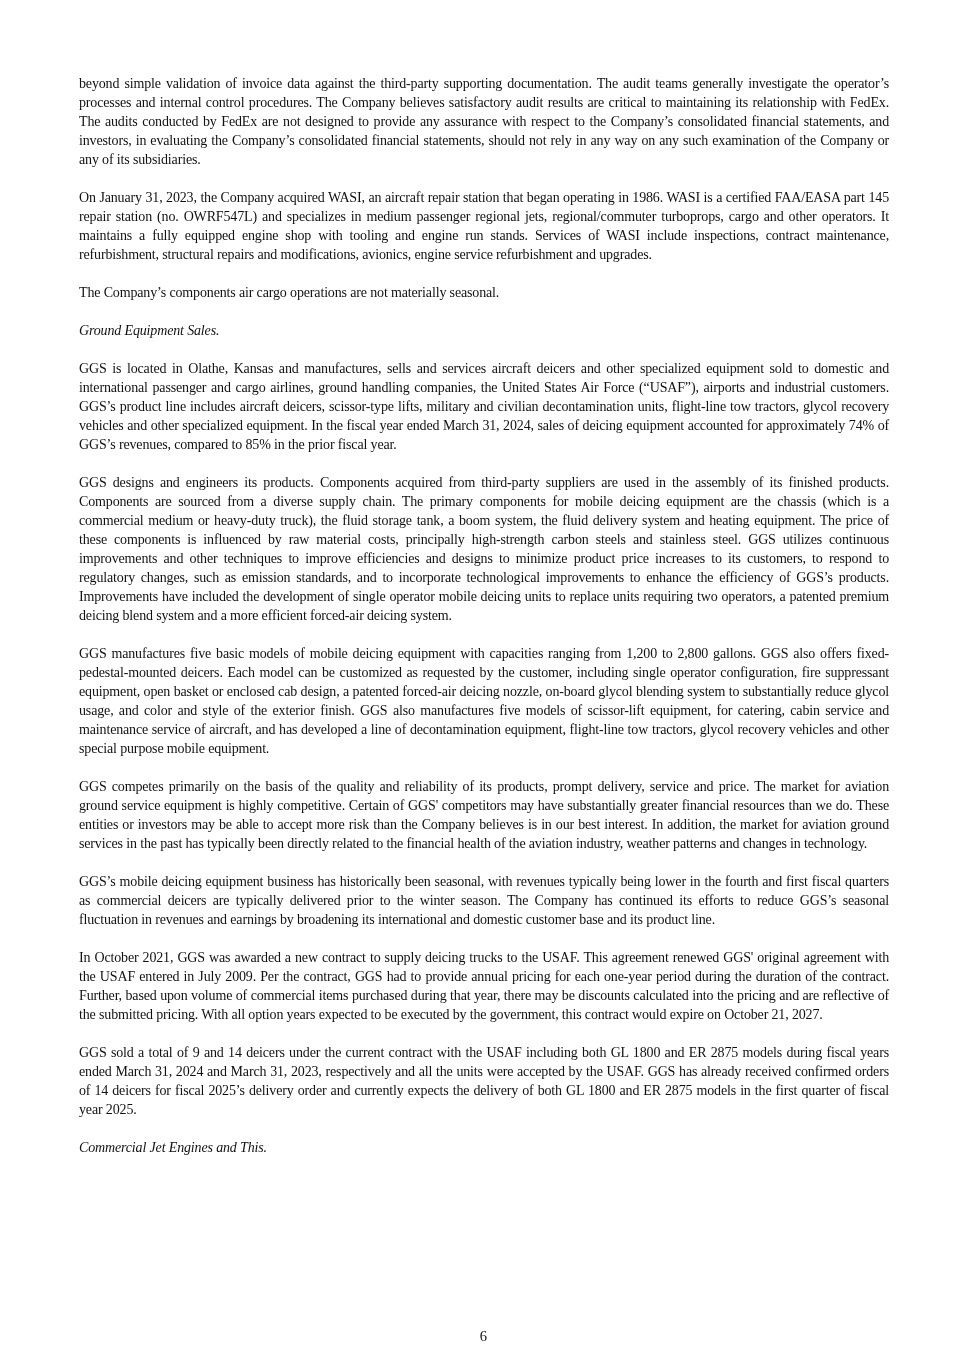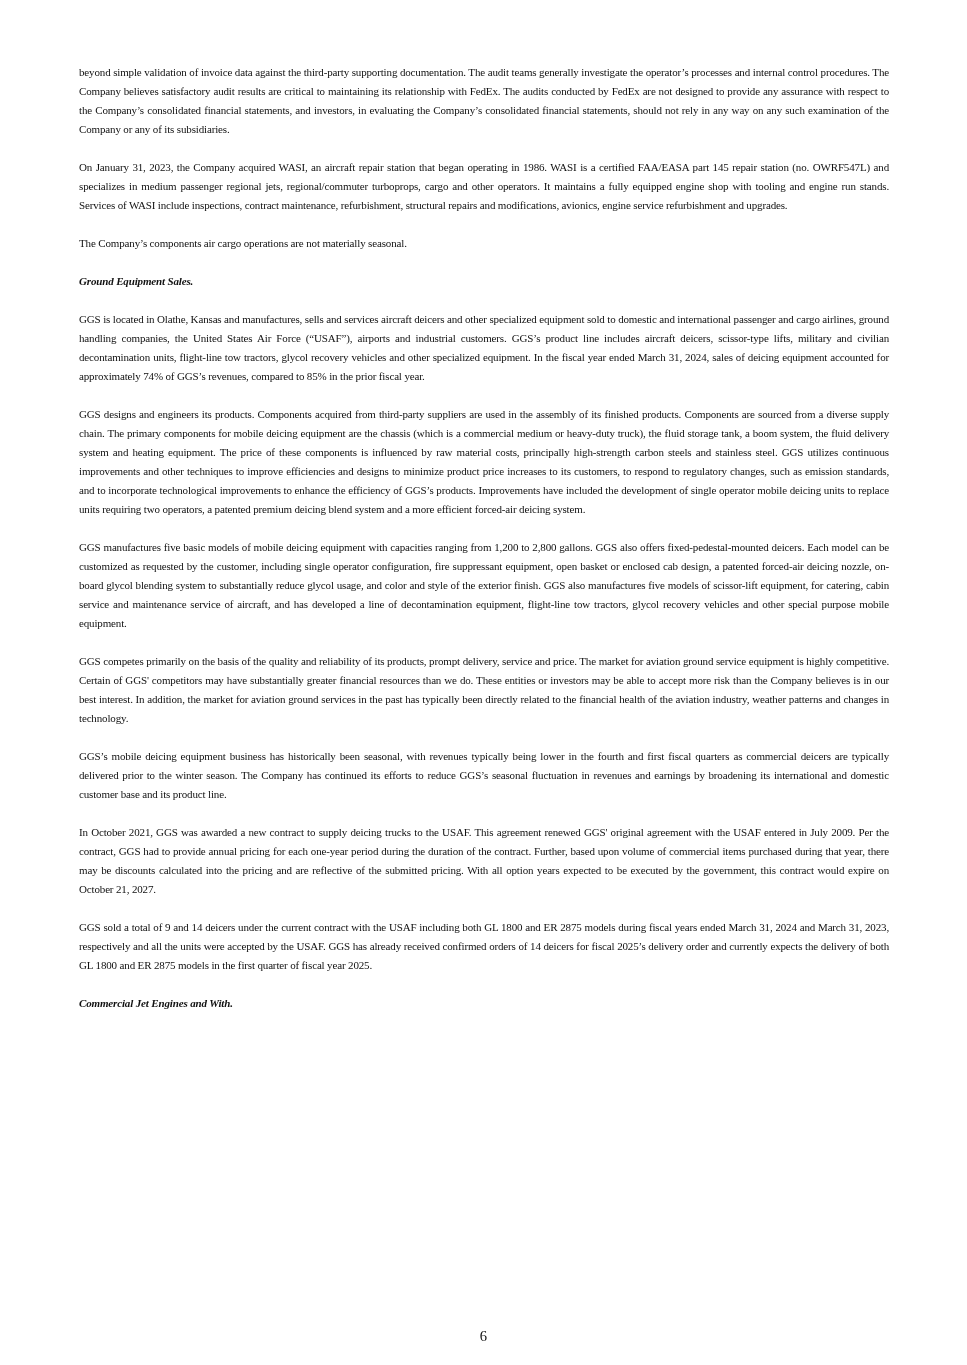--- a/index.html
+++ b/index.html
@@ -11,34 +11,33 @@
       width: 967px;
       height: 1365px;
       position: relative;
       overflow: hidden;
       font-family: "Liberation Serif", "DejaVu Serif", serif;
       color: #111111;
     }
     .page {
       position: absolute;
       left: 79px;
-      top: 63px;
+      top: 74px;
       width: 810px;
-      font-size: 11px;
+      font-size: 14px;
       line-height: 19px;
       letter-spacing: -0.15px;
     }
     .para {
       margin: 0 0 19px 0;
       text-align: justify;
     }
     .heading {
       margin: 5px 0 19px 0;
       font-style: italic;
-      font-weight: bold;
     }
     .page-number {
       position: absolute;
       left: 0;
       width: 967px;
       top: 1327px;
       text-align: center;
       font-size: 14.6px;
       line-height: 19px;
     }
@@ -51,16 +50,16 @@
   <p class="para">On January 31, 2023, the Company acquired WASI, an aircraft repair station that began operating in 1986. WASI is a certified FAA/EASA part 145 repair station (no. OWRF547L) and specializes in medium passenger regional jets, regional/commuter turboprops, cargo and other operators. It maintains a fully equipped engine shop with tooling and engine run stands. Services of WASI include inspections, contract maintenance, refurbishment, structural repairs and modifications, avionics, engine service refurbishment and upgrades.</p>
   <p class="para">The Company’s components air cargo operations are not materially seasonal.</p>
   <p class="heading">Ground Equipment Sales.</p>
   <p class="para">GGS is located in Olathe, Kansas and manufactures, sells and services aircraft deicers and other specialized equipment sold to domestic and international passenger and cargo airlines, ground handling companies, the United States Air Force (“USAF”), airports and industrial customers. GGS’s product line includes aircraft deicers, scissor-type lifts, military and civilian decontamination units, flight-line tow tractors, glycol recovery vehicles and other specialized equipment. In the fiscal year ended March 31, 2024, sales of deicing equipment accounted for approximately 74% of GGS’s revenues, compared to 85% in the prior fiscal year.</p>
   <p class="para">GGS designs and engineers its products. Components acquired from third-party suppliers are used in the assembly of its finished products. Components are sourced from a diverse supply chain. The primary components for mobile deicing equipment are the chassis (which is a commercial medium or heavy-duty truck), the fluid storage tank, a boom system, the fluid delivery system and heating equipment. The price of these components is influenced by raw material costs, principally high-strength carbon steels and stainless steel. GGS utilizes continuous improvements and other techniques to improve efficiencies and designs to minimize product price increases to its customers, to respond to regulatory changes, such as emission standards, and to incorporate technological improvements to enhance the efficiency of GGS’s products. Improvements have included the development of single operator mobile deicing units to replace units requiring two operators, a patented premium deicing blend system and a more efficient forced-air deicing system.</p>
   <p class="para">GGS manufactures five basic models of mobile deicing equipment with capacities ranging from 1,200 to 2,800 gallons. GGS also offers fixed-pedestal-mounted deicers. Each model can be customized as requested by the customer, including single operator configuration, fire suppressant equipment, open basket or enclosed cab design, a patented forced-air deicing nozzle, on-board glycol blending system to substantially reduce glycol usage, and color and style of the exterior finish. GGS also manufactures five models of scissor-lift equipment, for catering, cabin service and maintenance service of aircraft, and has developed a line of decontamination equipment, flight-line tow tractors, glycol recovery vehicles and other special purpose mobile equipment.</p>
   <p class="para">GGS competes primarily on the basis of the quality and reliability of its products, prompt delivery, service and price. The market for aviation ground service equipment is highly competitive. Certain of GGS' competitors may have substantially greater financial resources than we do. These entities or investors may be able to accept more risk than the Company believes is in our best interest. In addition, the market for aviation ground services in the past has typically been directly related to the financial health of the aviation industry, weather patterns and changes in technology.</p>
   <p class="para">GGS’s mobile deicing equipment business has historically been seasonal, with revenues typically being lower in the fourth and first fiscal quarters as commercial deicers are typically delivered prior to the winter season. The Company has continued its efforts to reduce GGS’s seasonal fluctuation in revenues and earnings by broadening its international and domestic customer base and its product line.</p>
   <p class="para">In October 2021, GGS was awarded a new contract to supply deicing trucks to the USAF. This agreement renewed GGS' original agreement with the USAF entered in July 2009. Per the contract, GGS had to provide annual pricing for each one-year period during the duration of the contract. Further, based upon volume of commercial items purchased during that year, there may be discounts calculated into the pricing and are reflective of the submitted pricing. With all option years expected to be executed by the government, this contract would expire on October 21, 2027.</p>
   <p class="para">GGS sold a total of 9 and 14 deicers under the current contract with the USAF including both GL 1800 and ER 2875 models during fiscal years ended March 31, 2024 and March 31, 2023, respectively and all the units were accepted by the USAF. GGS has already received confirmed orders of 14 deicers for fiscal 2025’s delivery order and currently expects the delivery of both GL 1800 and ER 2875 models in the first quarter of fiscal year 2025.</p>
-  <p class="heading">Commercial Jet Engines and With.</p>
+  <p class="heading">Commercial Jet Engines and This.</p>
 </div>
 
 <div class="page-number">6</div>
 
 </body></html>

